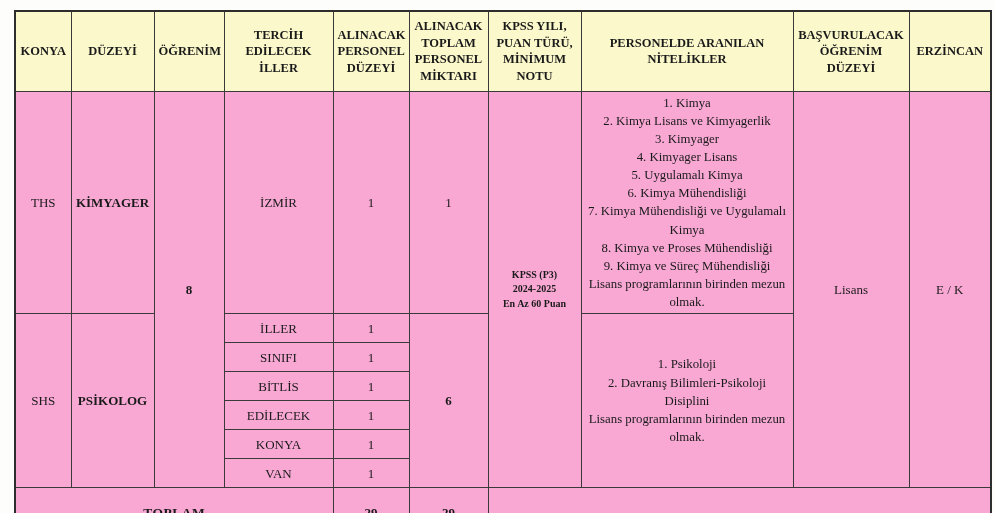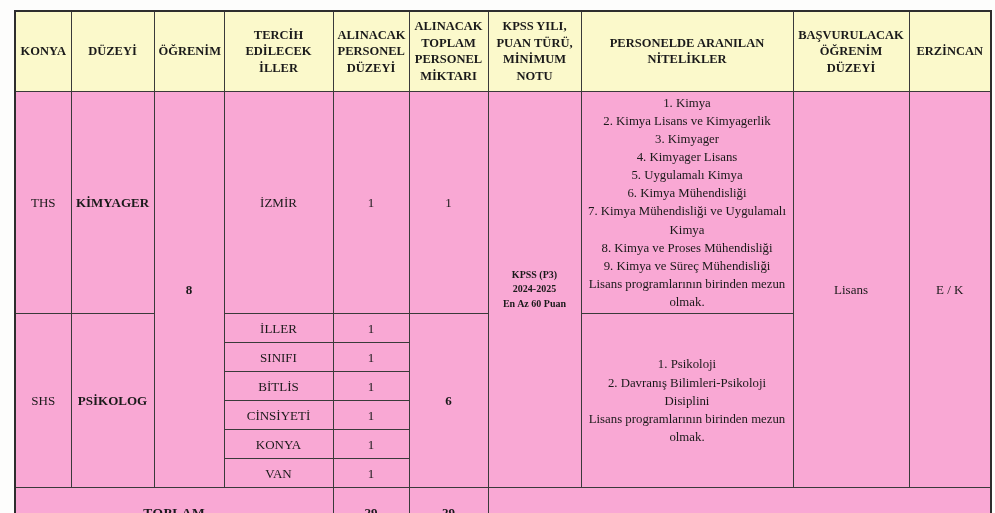--- a/index.html
+++ b/index.html
@@ -121,21 +121,21 @@
       </tr>
       <tr class="row-city">
         <td class="cell-left">SINIFI</td>
         <td>1</td>
       </tr>
       <tr class="row-city">
         <td class="cell-left">BİTLİS</td>
         <td>1</td>
       </tr>
       <tr class="row-city">
-        <td class="cell-left">CİNSİYETİ</td>
+        <td class="cell-left">EDİLECEK</td>
         <td>1</td>
       </tr>
       <tr class="row-city">
         <td class="cell-left">KONYA</td>
         <td>1</td>
       </tr>
       <tr class="row-city">
         <td class="cell-left">VAN</td>
         <td>1</td>
       </tr>

